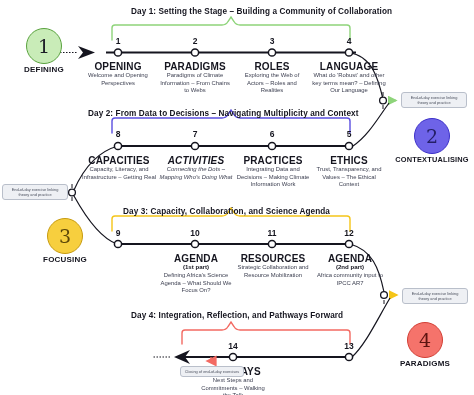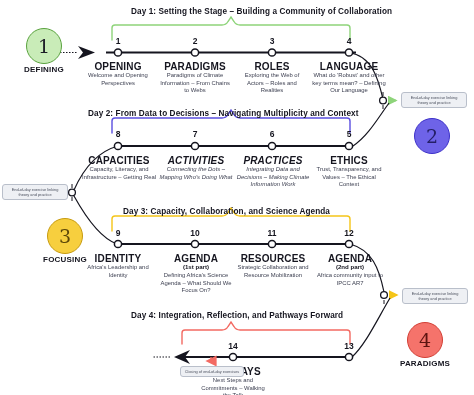--- a/index.html
+++ b/index.html
@@ -149,36 +149,37 @@
   </div>
 
   <div class="callout" style="left:401px;top:92px;">End-of-day exercise linking theory and practice</div>
 
   <div class="day-title" style="left:88px;top:109px;">Day 2: From Data to Decisions – Navigating Multiplicity and Context</div>
 
   <div class="phase" style="left:390px;top:118px;width:84px;">
     <div class="disc" style="background:#6e63e8;border:1.6px solid #3d31c9;color:#241f66;">
       <span>2</span>
     </div>
+    <div class="pname" style="font-size:7.4px;">CONTEXTUALISING</div>
   </div>
 
   <div class="stepnum" style="left:103px;top:129px;">8</div>
   <div class="stepnum" style="left:180px;top:129px;">7</div>
   <div class="stepnum" style="left:257px;top:129px;">6</div>
   <div class="stepnum" style="left:334px;top:129px;">5</div>
 
   <div class="step" style="left:80px;top:156px;width:78px;text-align:center;">
     <div class="ttl">CAPACITIES</div>
     <div class="desc">Capacity, Literacy, and Infrastructure – Getting Real</div>
   </div>
   <div class="step" style="left:158px;top:156px;width:76px;font-style:italic;">
     <div class="ttl">ACTIVITIES</div>
     <div class="desc">Connecting the Dots – Mapping Who's Doing What</div>
   </div>
-  <div class="step" style="left:235px;top:156px;width:76px;font-style:italic;">
+  <div class="step" style="left:235px;top:156px;width:76px;">
     <div class="ttl">PRACTICES</div>
     <div class="desc">Integrating Data and Decisions – Making Climate Information Work</div>
   </div>
   <div class="step" style="left:313px;top:156px;width:72px;">
     <div class="ttl">ETHICS</div>
     <div class="desc">Trust, Transparency, and Values – The Ethical Context</div>
   </div>
 
   <div class="callout" style="left:2px;top:184px;">End-of-day exercise linking theory and practice</div>
 
@@ -189,24 +190,20 @@
       <span>3</span>
     </div>
     <div class="pname">FOCUSING</div>
   </div>
 
   <div class="stepnum" style="left:103px;top:228px;">9</div>
   <div class="stepnum" style="left:180px;top:228px;">10</div>
   <div class="stepnum" style="left:257px;top:228px;">11</div>
   <div class="stepnum" style="left:334px;top:228px;">12</div>
 
-  <div class="step" style="left:82px;top:254px;width:72px;">
-    <div class="ttl">IDENTITY</div>
-    <div class="desc">Africa's Leadership and Identity</div>
-  </div>
   <div class="step" style="left:160px;top:254px;width:72px;">
     <div class="ttl">AGENDA</div>
     <div class="sub">(1st part)</div>
     <div class="desc">Defining Africa's Science Agenda – What Should We Focus On?</div>
   </div>
   <div class="step" style="left:235px;top:254px;width:76px;">
     <div class="ttl">RESOURCES</div>
     <div class="desc">Strategic Collaboration and Resource Mobilization</div>
   </div>
   <div class="step" style="left:313px;top:254px;width:74px;">

